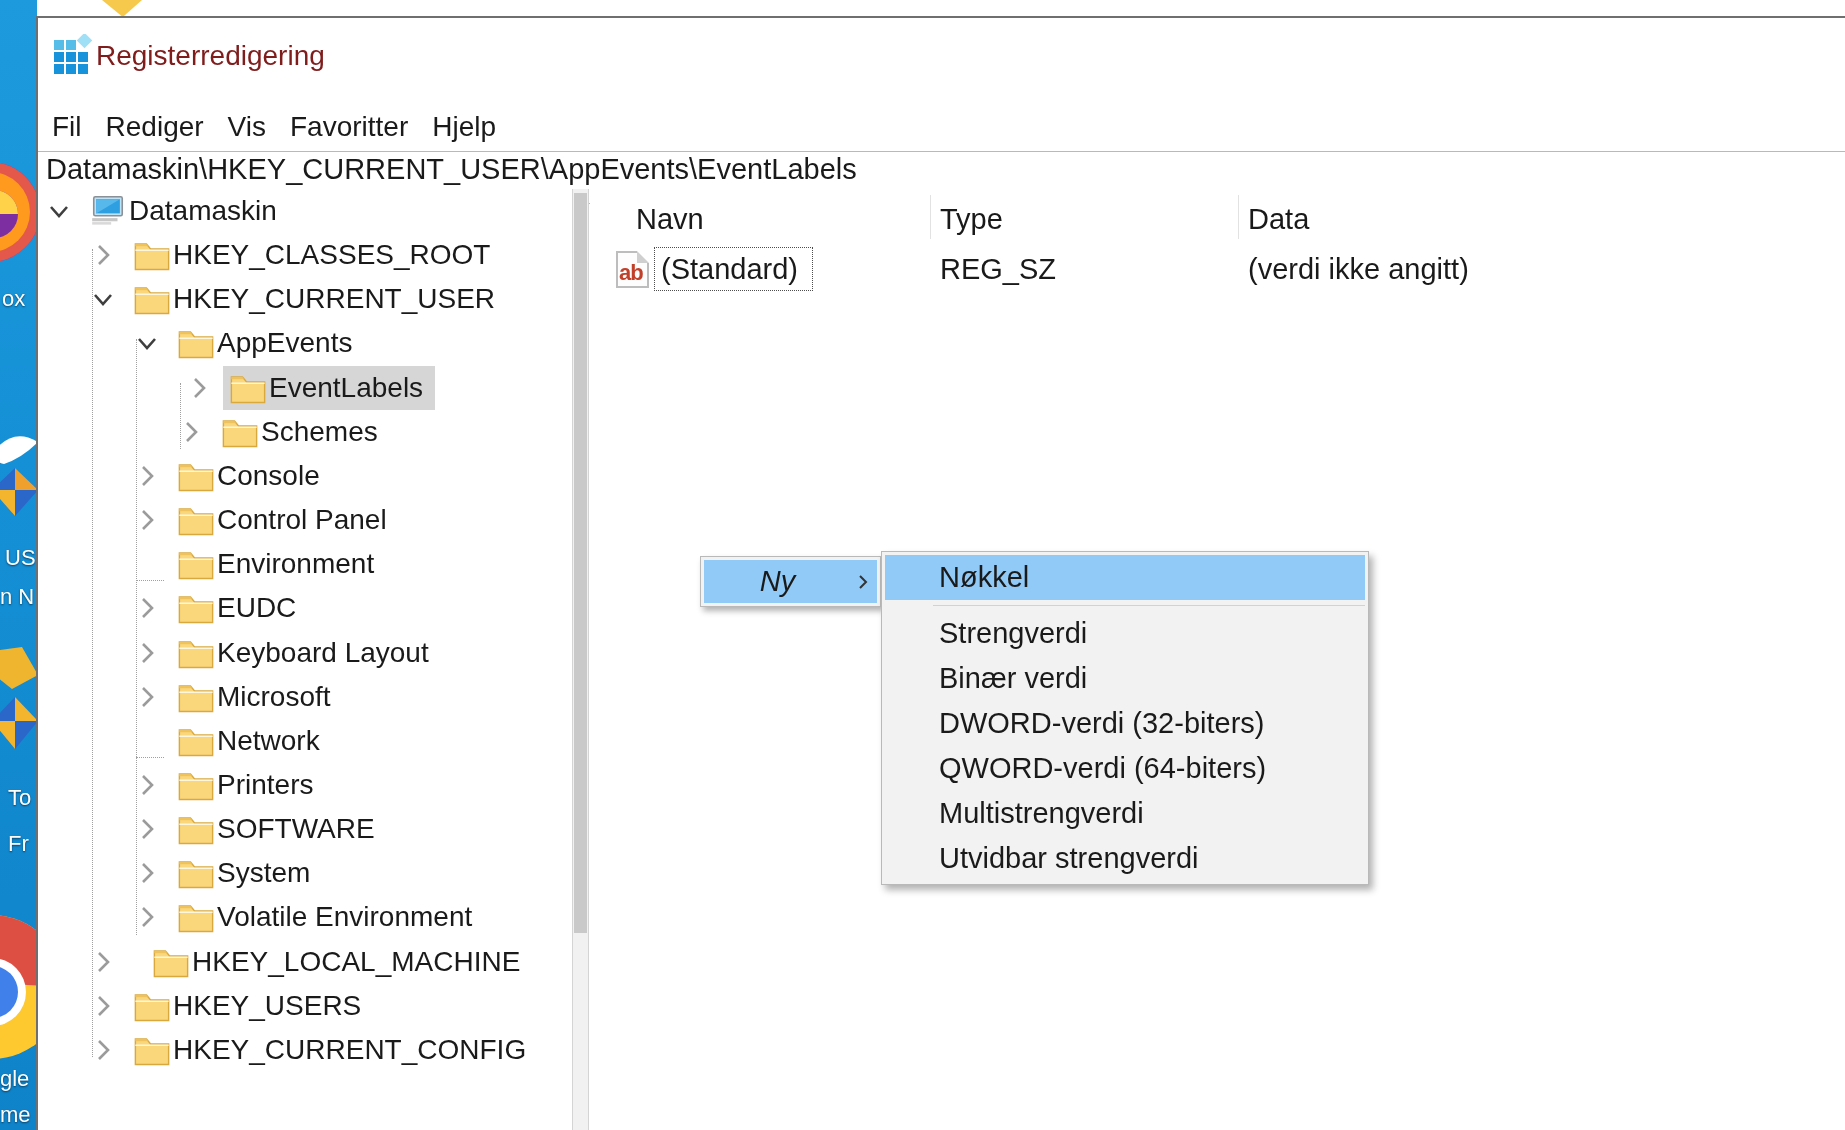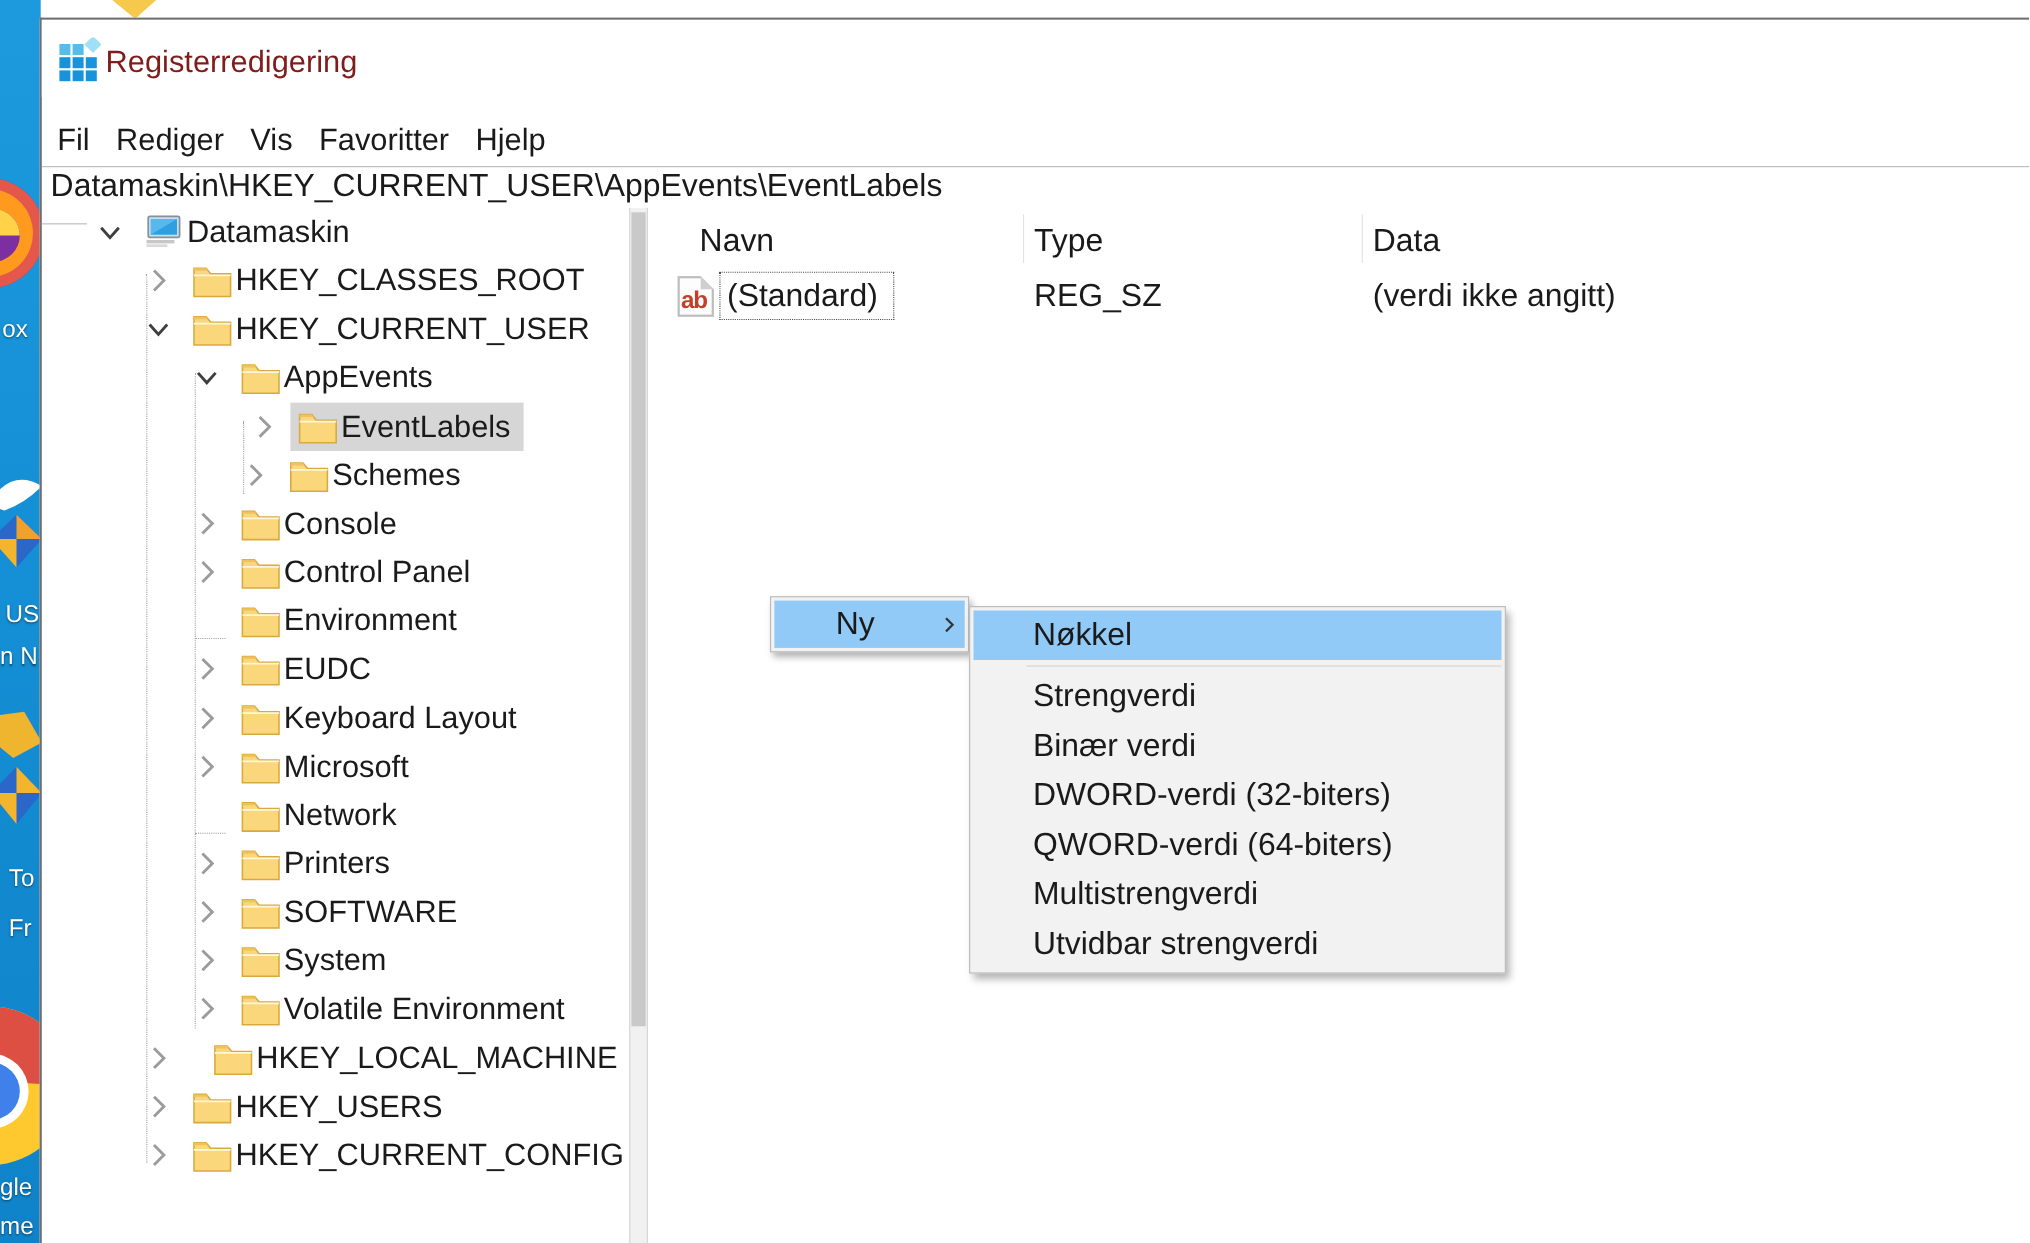--- a/index.html
+++ b/index.html
@@ -22,21 +22,21 @@
   .app-icon { position:absolute; left:14px; top:16px; width:40px; height:40px; }
   .window-title { position:absolute; left:58px; top:22px; font-size:28px; color:#7f1d1d; }
   .menubar { position:absolute; left:2px; top:86px; height:46px; display:flex; align-items:center; font-size:28px; }
   .menubar .mi { padding:4px 12px; cursor:default; }
   .sep-h { position:absolute; left:0; width:100%; height:1px; background:#b9b9b9; }
   .addressbar { position:absolute; left:0; top:135px; width:100%; height:50px; display:flex; align-items:flex-start; }
   .addressbar span { margin-left:8px; font-size:29px; white-space:pre; }
   
   .main { position:absolute; left:0; top:171px; right:0; bottom:0; }
   
-  .tree { position:absolute; left:0; top:0; width:534px; bottom:0; background:#fff; overflow:hidden;margin-left:41px; }
+  .tree { position:absolute; left:0; top:0; width:534px; bottom:0; background:#fff; overflow:hidden; }
   .tree-row { position:absolute; height:44px; display:flex; align-items:center; font-size:28px; white-space:nowrap; cursor:default; }
   .chev { width:26px; height:26px; flex:0 0 26px; margin-right:11px; display:flex; align-items:center; justify-content:center; }
   .t-icon { width:38px; height:34px; flex:0 0 38px; margin-right:2px; }
   .sel-wrap { display:flex; align-items:center; height:44px; padding:0 12px 0 6px; }
   .sel-wrap.sel { background:#d6d6d6; }
   .dots-v { position:absolute; width:1px; border-left:1px dotted #a0a0a0; }
   .dots-h { position:absolute; height:1px; border-top:1px dotted #a0a0a0; }
   
   .vscroll { position:absolute; left:534px; top:0; width:17px; bottom:0; background:#f1f1f1;
     border-left:1px solid #d4d4d4; border-right:1px solid #d4d4d4; }
@@ -48,22 +48,22 @@
   .val-row { position:absolute; top:58px; left:0; right:0; height:46px; }
   .ab-icon { position:absolute; left:26px; top:4px; width:33px; height:37px; background:#fdfdfd;
     border:2px solid #bdbdbd; }
   .ab-icon:before { content:""; position:absolute; right:-2px; top:-2px; border-style:solid;
     border-width:0 12px 12px 0; border-color:#fff #fff #cfcfcf #cfcfcf; }
   .ab-icon span { position:absolute; left:1px; bottom:0px; font-size:22px; font-weight:bold; color:#c2402a; letter-spacing:-1px; }
   .std-name { position:absolute; left:64px; top:0px; height:44px; display:flex; align-items:center;
     padding:0 14px 0 6px; font-size:29px; border:1px dotted #4d4d4d; }
   .val-cell { position:absolute; top:0; height:44px; display:flex; align-items:center; font-size:29px; }
   
-  .ctx { position:absolute; left:700px; top:542px; width:181px; height:51px; background:#f2f2f2;
-    border:1px solid #b9b9b9; padding:3px; box-shadow:3px 4px 6px rgba(0,0,0,.30); }
+  .ctx { position:absolute; left:700px; top:556px; width:181px; height:51px; background:#f2f2f2;
+    border:1px solid #b9b9b9; padding:3px; box-shadow:3px 4px 6px rgba(0,0,0,.30);font-style:italic; }
   .ctx .item { position:relative; width:100%; height:100%; background:#91c9f7; display:flex;
     align-items:center; justify-content:center; font-size:29px; }
   .ctx .item .lbl { margin-right:26px; }
   .ctx .arrow { position:absolute; right:8px; top:50%; transform:translateY(-50%); }
   .submenu { position:absolute; left:881px; top:551px; width:488px; background:#f2f2f2;
     border:1px solid #b9b9b9; padding:3px 3px; box-shadow:4px 5px 7px rgba(0,0,0,.30); }
   .submenu .s-item { height:45px; display:flex; align-items:center; padding-left:54px; font-size:29px; cursor:default; }
   .submenu .s-item.hl { background:#91c9f7; }
   .submenu .s-sep { height:1px; background:#d2d2d2; margin:5px 0 5px 48px; }
 </style>

